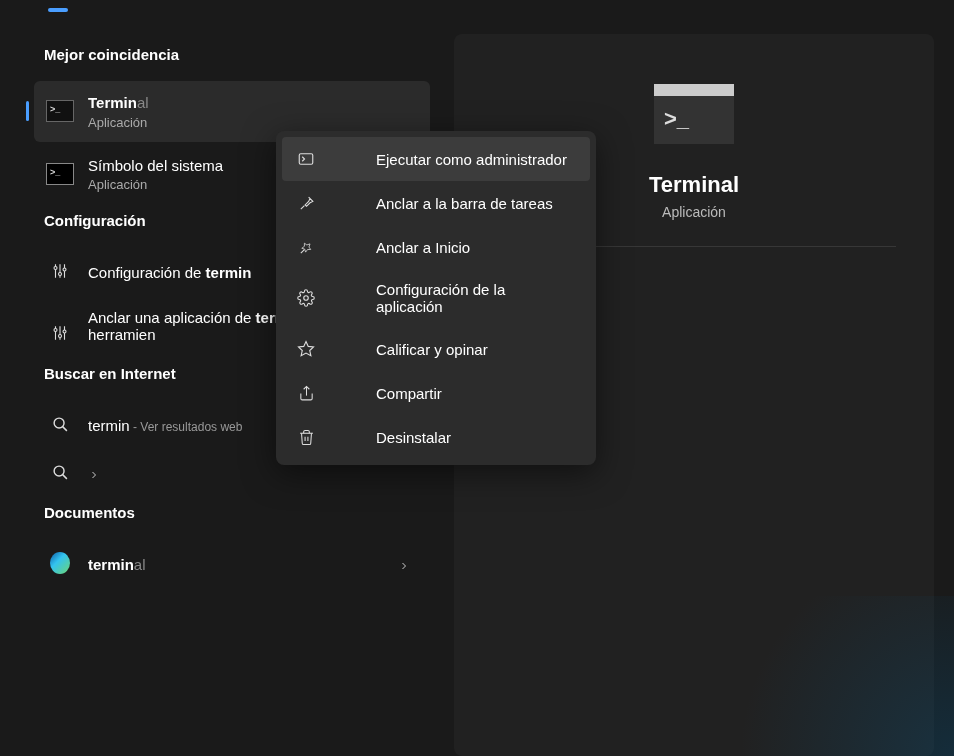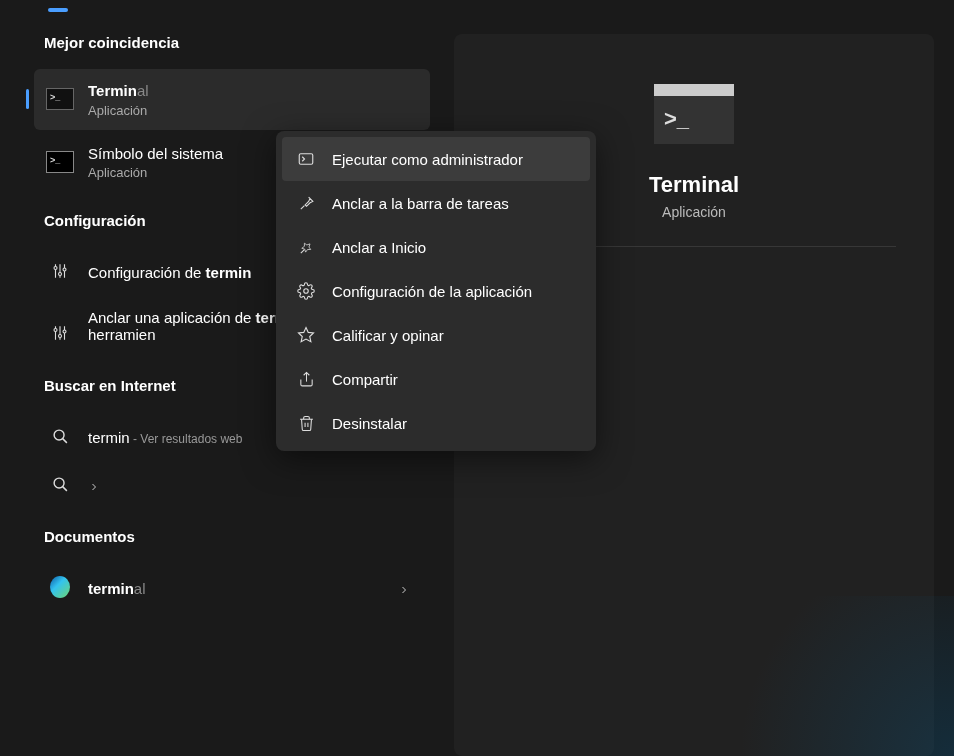--- a/index.html
+++ b/index.html
@@ -39,24 +39,24 @@
     background: rgba(255,255,255,0.03);
     border-radius: 8px;
     padding-top: 50px;
     position: relative;
   }
   .section-header {
     font-size: 15px;
     font-weight: 600;
     color: #ffffff;
     margin-bottom: 18px;
-    margin-top: 20px;
+    margin-top: 8px;
     padding-left: 10px;
   }
-  .section-header.first { margin-top: 4px; }
+  .section-header.first { margin-top: 16px; }
   .result-item {
     display: flex;
     align-items: center;
     padding: 12px 12px;
     border-radius: 6px;
     margin-bottom: 2px;
     margin-right: 12px;
     position: relative;
     cursor: pointer;
   }
@@ -189,20 +189,21 @@
     box-shadow: 0 8px 32px rgba(0,0,0,0.5);
     padding: 6px;
     z-index: 100;
   }
   .ctx-item {
     display: flex;
     align-items: center;
     padding: 12px 14px;
     border-radius: 4px;
     cursor: pointer;
+    gap: 44px;
   }
   .ctx-item.highlighted {
     background: rgba(255,255,255,0.08);
   }
   .ctx-icon {
     width: 20px;
     height: 20px;
     margin-right: 16px;
     display: flex;
     align-items: center;

